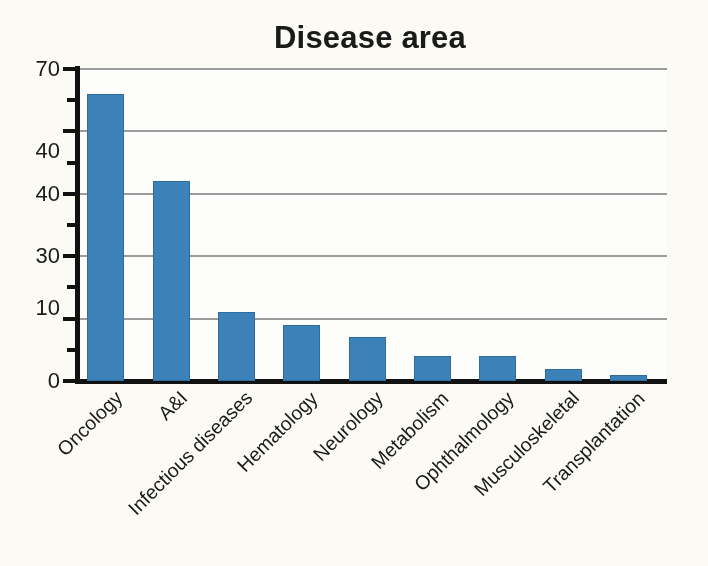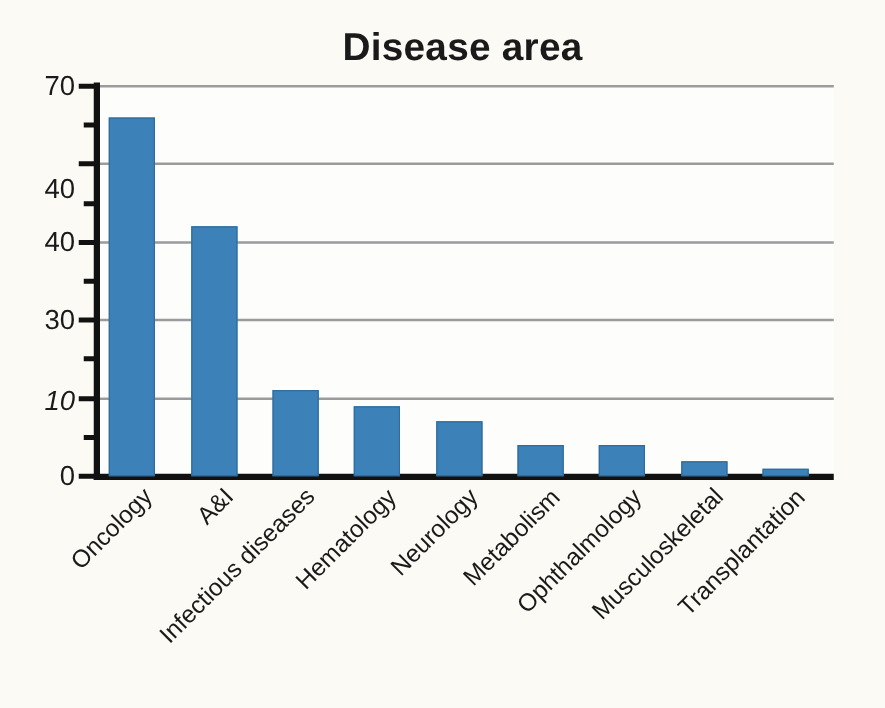--- a/index.html
+++ b/index.html
@@ -161,21 +161,21 @@
       <div class="tick-major" style="top: 129.4px;"></div>
       <div class="tick-major" style="top: 67px;"></div>
       <div class="tick-minor" style="top: 347.8px;"></div>
       <div class="tick-minor" style="top: 285.4px;"></div>
       <div class="tick-minor" style="top: 223px;"></div>
       <div class="tick-minor" style="top: 160.6px;"></div>
       <div class="tick-minor" style="top: 98.2px;"></div>
     </div>
   <div id="ytick-labels">
       <div class="ytick-label" style="top: 370px;">0</div>
-      <div class="ytick-label" style="top: 310px; font-style: italic;">10</div>
+      <div class="ytick-label" style="top: 297px;">10</div>
       <div class="ytick-label" style="top: 245.2px;">30</div>
       <div class="ytick-label" style="top: 182.8px;">40</div>
       <div class="ytick-label" style="top: 120.4px; margin-top: 20px;">40</div>
       <div class="ytick-label" style="top: 58px;">70</div>
     </div>
 
   <div id="bars-layer">
       <div class="bar" title="Oncology: 46" style="left: 87.1667px; top: 93.96px; width: 37px; height: 287.04px; background: rgb(60, 129, 184); border-color: rgb(47, 109, 158);"></div>
       <div class="bar" title="A&amp;I: 32" style="left: 152.5px; top: 181.32px; width: 37px; height: 199.68px; background: rgb(60, 129, 184); border-color: rgb(47, 109, 158);"></div>
       <div class="bar" title="Infectious diseases: 11" style="left: 217.833px; top: 312.36px; width: 37px; height: 68.64px; background: rgb(60, 129, 184); border-color: rgb(47, 109, 158);"></div>

